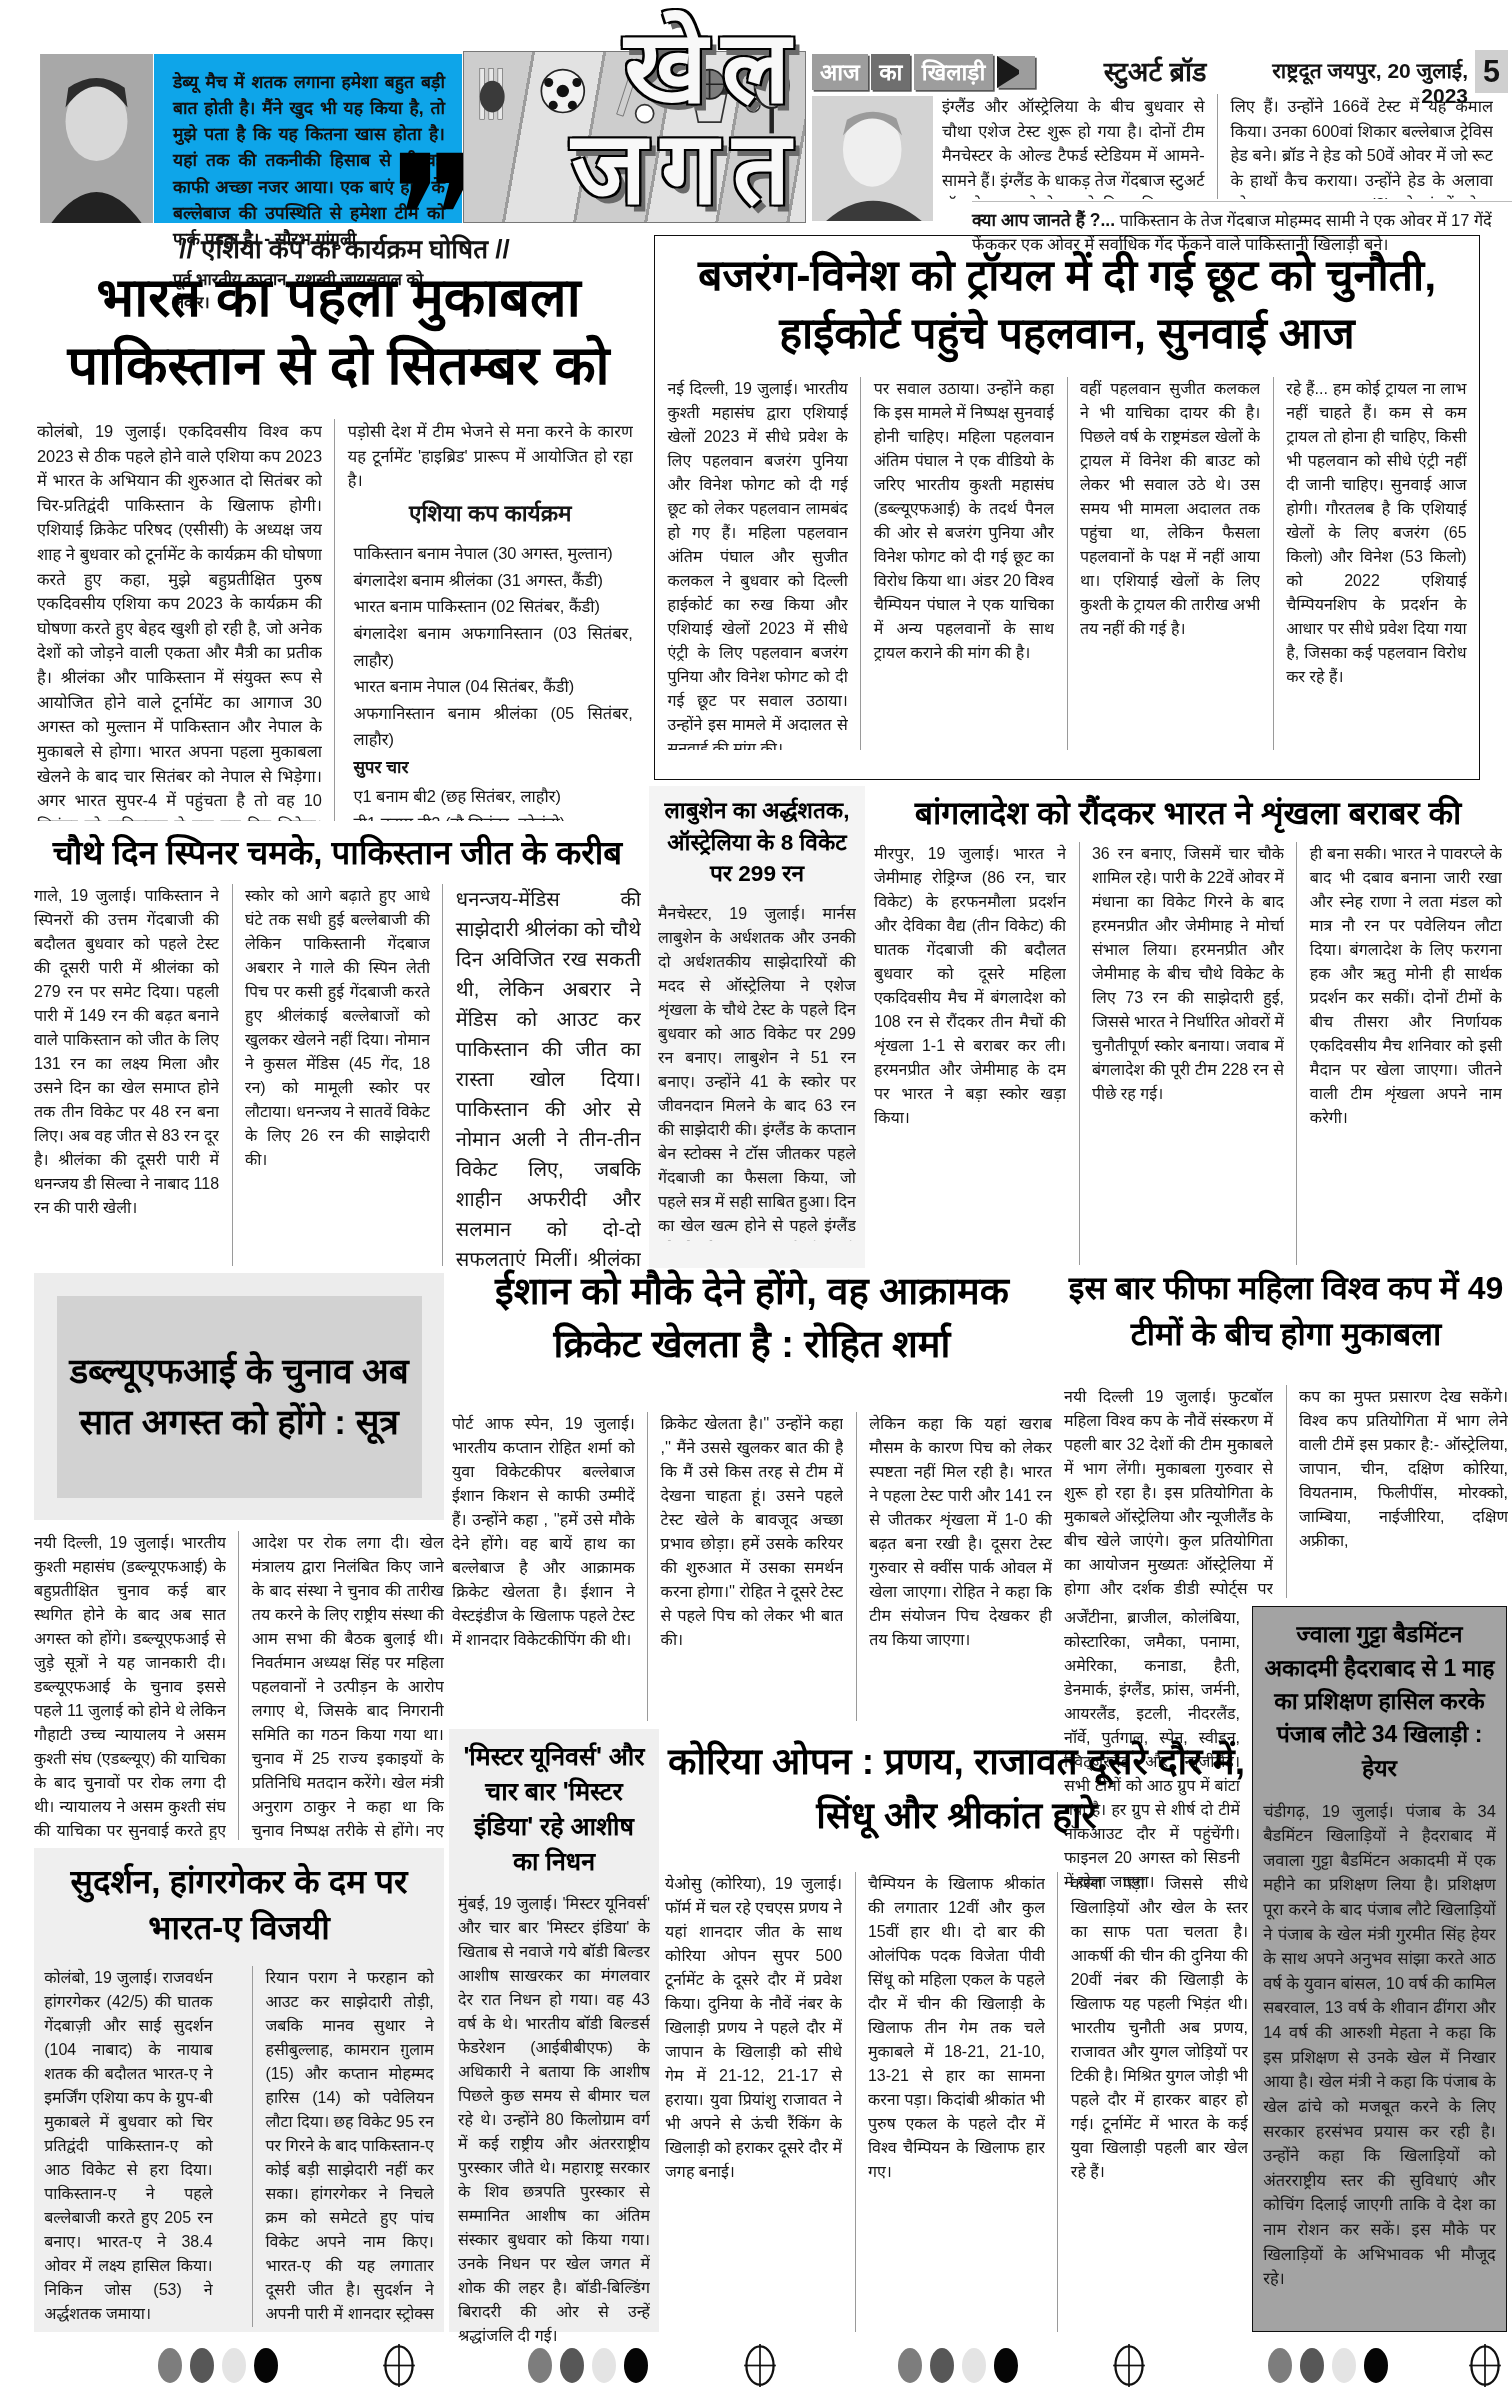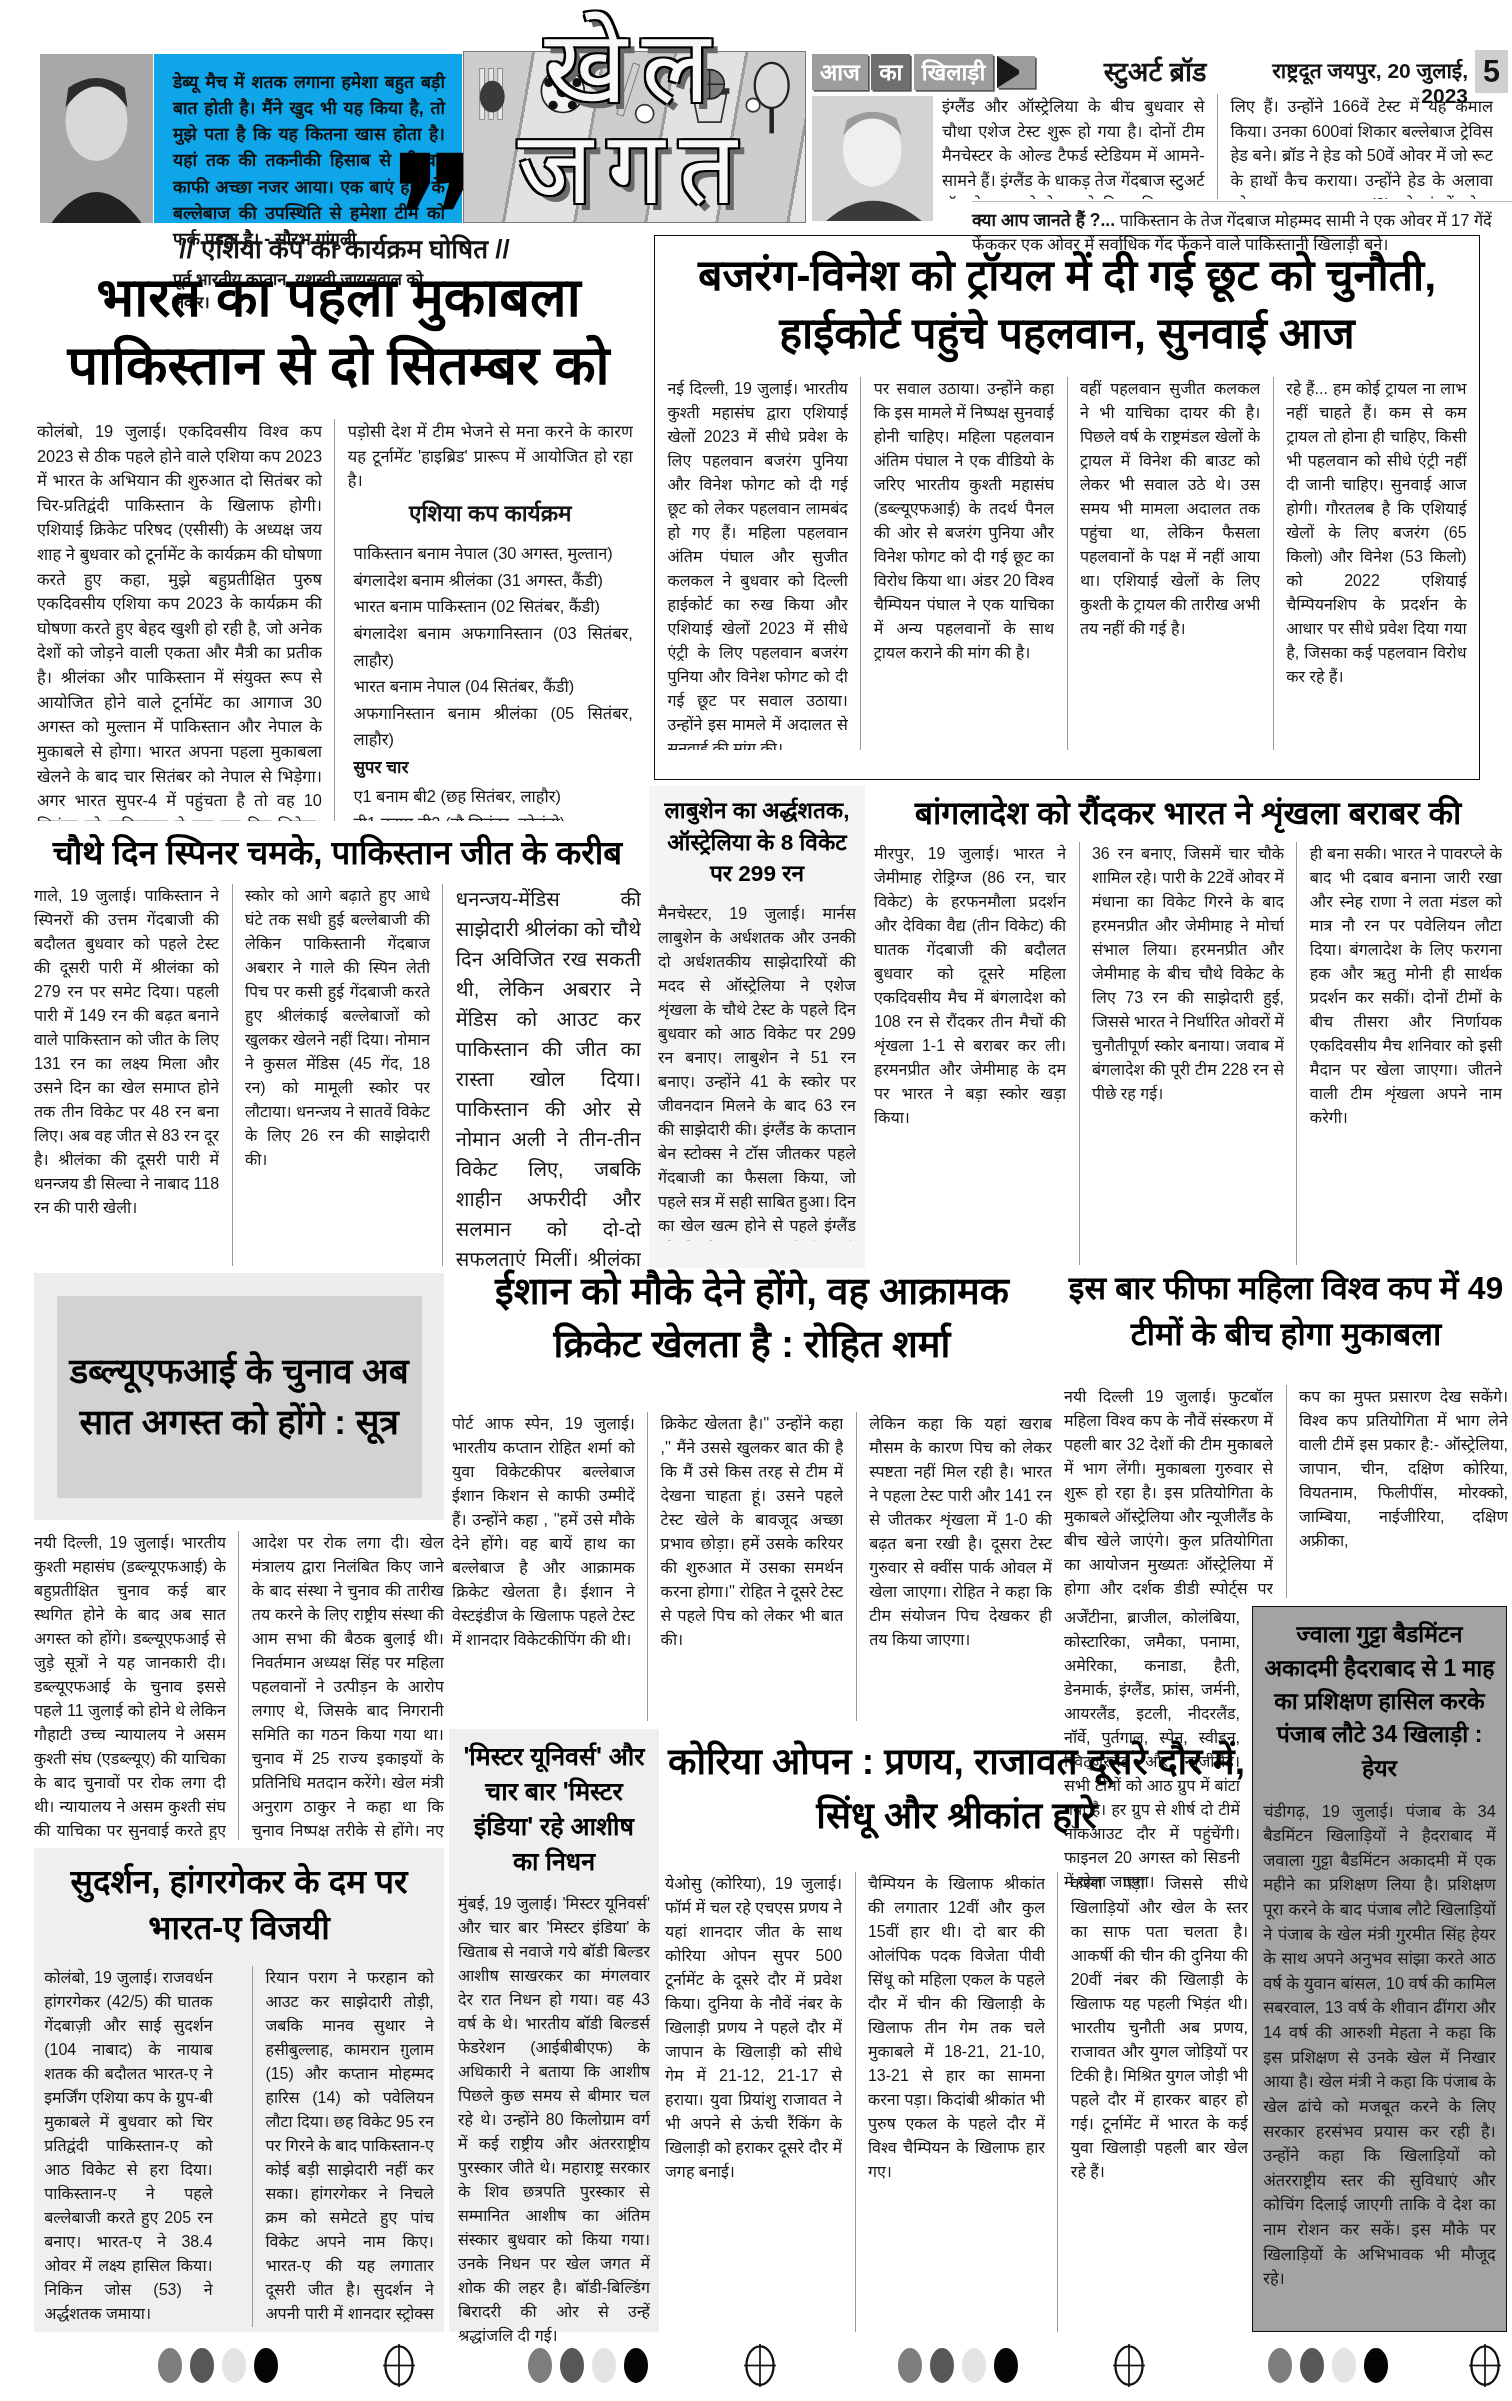--- a/index.html
+++ b/index.html
@@ -7,22 +7,22 @@
          font-family:"Liberation Sans", sans-serif;color:#141414;}
   .abs{position:absolute;}
   
   .photo{background:#b9b9b9;overflow:hidden;}
   .quote-panel{background:#0ea5e9;padding:14.7px 17px 10.2px 19px;box-sizing:border-box;}
   .quote-text{font-size:17.5px;line-height:1.5;font-weight:700;color:#101010;text-align:justify;}
   .quote-attr{font-size:16.4px;font-weight:700;margin-top:14.7px;}
   .bigquote{font-size:169px;line-height:0.6;color:#000;font-family:"Liberation Serif",serif;}
   .masthead{background:repeating-linear-gradient(100deg,#cdcdcd 0 67px,#9c9c9c 67px 70px,#e2e2e2 70px 137px,#9c9c9c 137px 140px);
             border:1.1px solid #777;box-sizing:border-box;}
-  .masthead-title{position:absolute;left:0;right:0;bottom:3.4px;text-align:center;
-      font-size:101px;font-weight:400;letter-spacing:14.7px;color:#f8f8f8;line-height:1;
+  .masthead-title{position:absolute;left:0;right:0;bottom:3.4px;text-align:right;
+      font-size:101px;font-weight:700;letter-spacing:14.7px;color:#f8f8f8;line-height:1;
       text-shadow:-2.3px -2.3px 0 #000,2.3px -2.3px 0 #000,-2.3px 2.3px 0 #000,2.3px 2.3px 0 #000,6.2px 6.8px 0 #6a6a6a;}
   .badge{display:flex;align-items:center;gap:3.4px;}
   .badge span{background:#9d9d9d;color:#fff;font-weight:800;font-size:22.6px;padding:2.3px 8px;
       box-shadow:1.7px 1.7px 0 #555;}
   .badge span:nth-child(2){background:#6f6f6f;}
   .badge .arrow{width:0;height:0;border-top:14.7px solid transparent;border-bottom:14.7px solid transparent;
       border-left:22.6px solid #1a1a1a;}
   .pod-name{font-size:27px;font-weight:800;text-align:center;}
   .dateline{font-size:21px;font-weight:800;text-align:right;}
   .pagenum{background:#cfcfcf;font-size:30.5px;font-weight:800;text-align:center;line-height:43px;}

